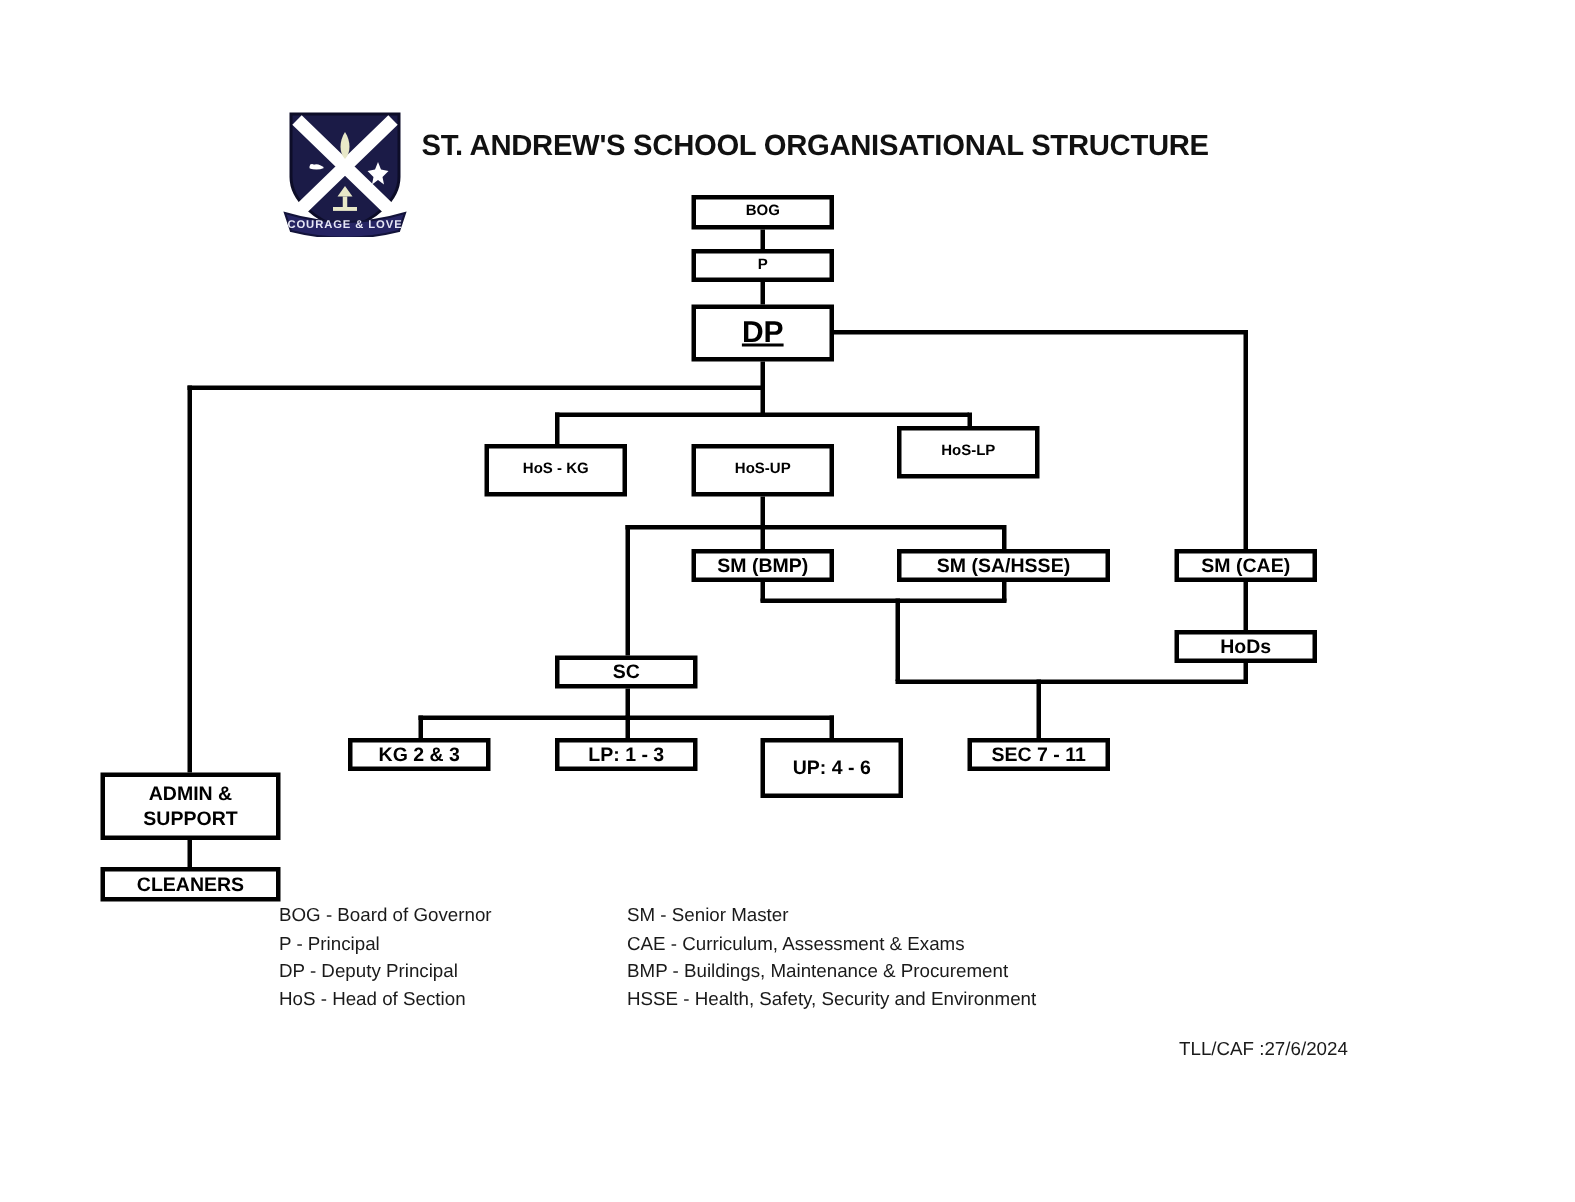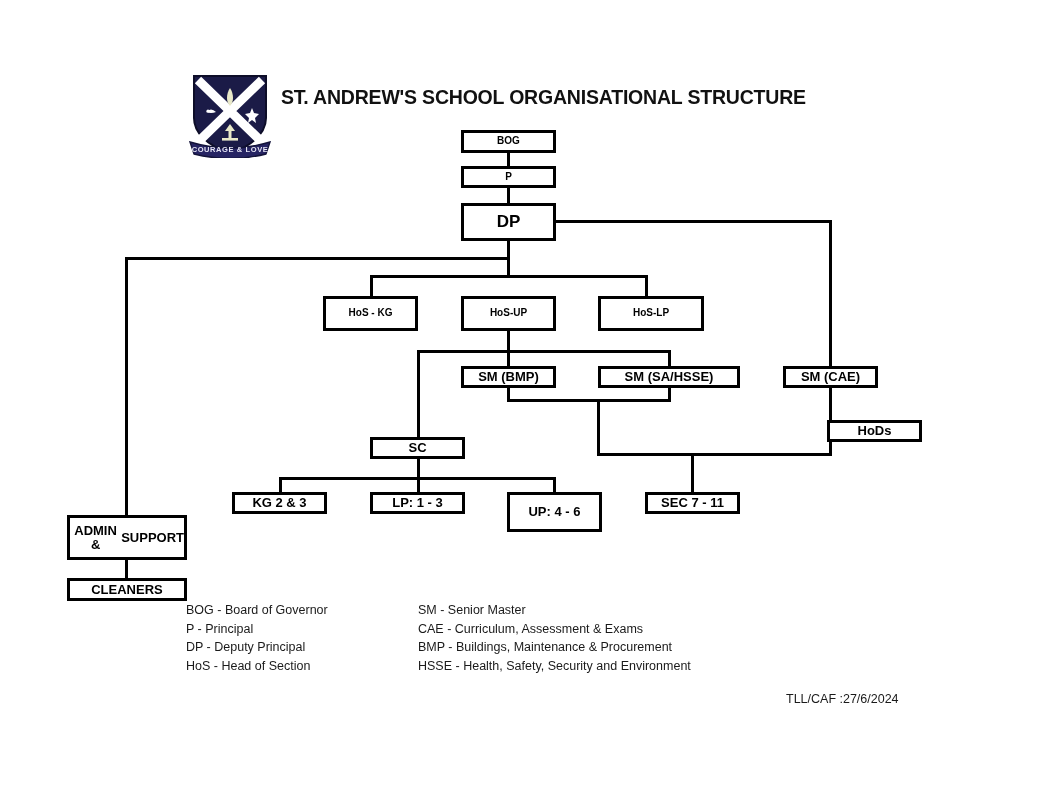--- a/index.html
+++ b/index.html
@@ -48,25 +48,26 @@
     display: flex;
     align-items: center;
     justify-content: center;
     text-align: center;
     font-weight: bold;
     color: #000000;
     line-height: 1.05;
     z-index: 3;
   }
   .node.two-line {
+    flex-direction: column;
     justify-content: space-evenly;
   }
   .node .ln { display: block; }
 
-  .sz-lg  { font-size: 17px; }
+  .sz-lg  { font-size: 20px; text-decoration: underline; }
   .sz-md  { font-size: 10px; }
   .sz-sm  { font-size: 13px; }
 
   
   .ln-v, .ln-h {
     position: absolute;
     background: #000000;
     z-index: 1;
   }
   .ln-v { width: 3px; }
@@ -185,29 +186,29 @@
   <div class="node sz-md" style="left:461px; top:130px; width:95px; height:23px;">BOG</div>
 
   <div class="node sz-md" style="left:461px; top:166px; width:95px; height:22px;">P</div>
 
   <div class="node sz-lg" style="left:461px; top:203px; width:95px; height:38px;">DP</div>
 
   <div class="node sz-md" style="left:323px; top:296px; width:95px; height:35px;">HoS - KG</div>
 
   <div class="node sz-md" style="left:461px; top:296px; width:95px; height:35px;">HoS-UP</div>
 
-  <div class="node sz-md" style="left:598px; top:296px; width:106px; height:35px;">HoS-LP</div>
+  <div class="node sz-md" style="left:598px; top:284px; width:95px; height:35px;">HoS-LP</div>
 
   <div class="node sz-sm" style="left:461px; top:366px; width:95px; height:22px;">SM (BMP)</div>
 
   <div class="node sz-sm" style="left:598px; top:366px; width:142px; height:22px;">SM (SA/HSSE)</div>
 
   <div class="node sz-sm" style="left:783px; top:366px; width:95px; height:22px;">SM (CAE)</div>
 
-  <div class="node sz-sm" style="left:783px; top:420px; width:95px; height:22px;margin-left:44px;">HoDs</div>
+  <div class="node sz-sm" style="left:783px; top:420px; width:95px; height:22px;">HoDs</div>
 
   <div class="node sz-sm" style="left:370px; top:437px; width:95px; height:22px;">SC</div>
 
   <div class="node sz-sm" style="left:232px; top:492px; width:95px; height:22px;">KG 2 &amp; 3</div>
 
   <div class="node sz-sm" style="left:370px; top:492px; width:95px; height:22px;">LP: 1 - 3</div>
 
   <div class="node sz-sm" style="left:507px; top:492px; width:95px; height:40px;text-align:right;">UP: 4 - 6</div>
 
   <div class="node sz-sm" style="left:645px; top:492px; width:95px; height:22px;">SEC 7 - 11</div>

